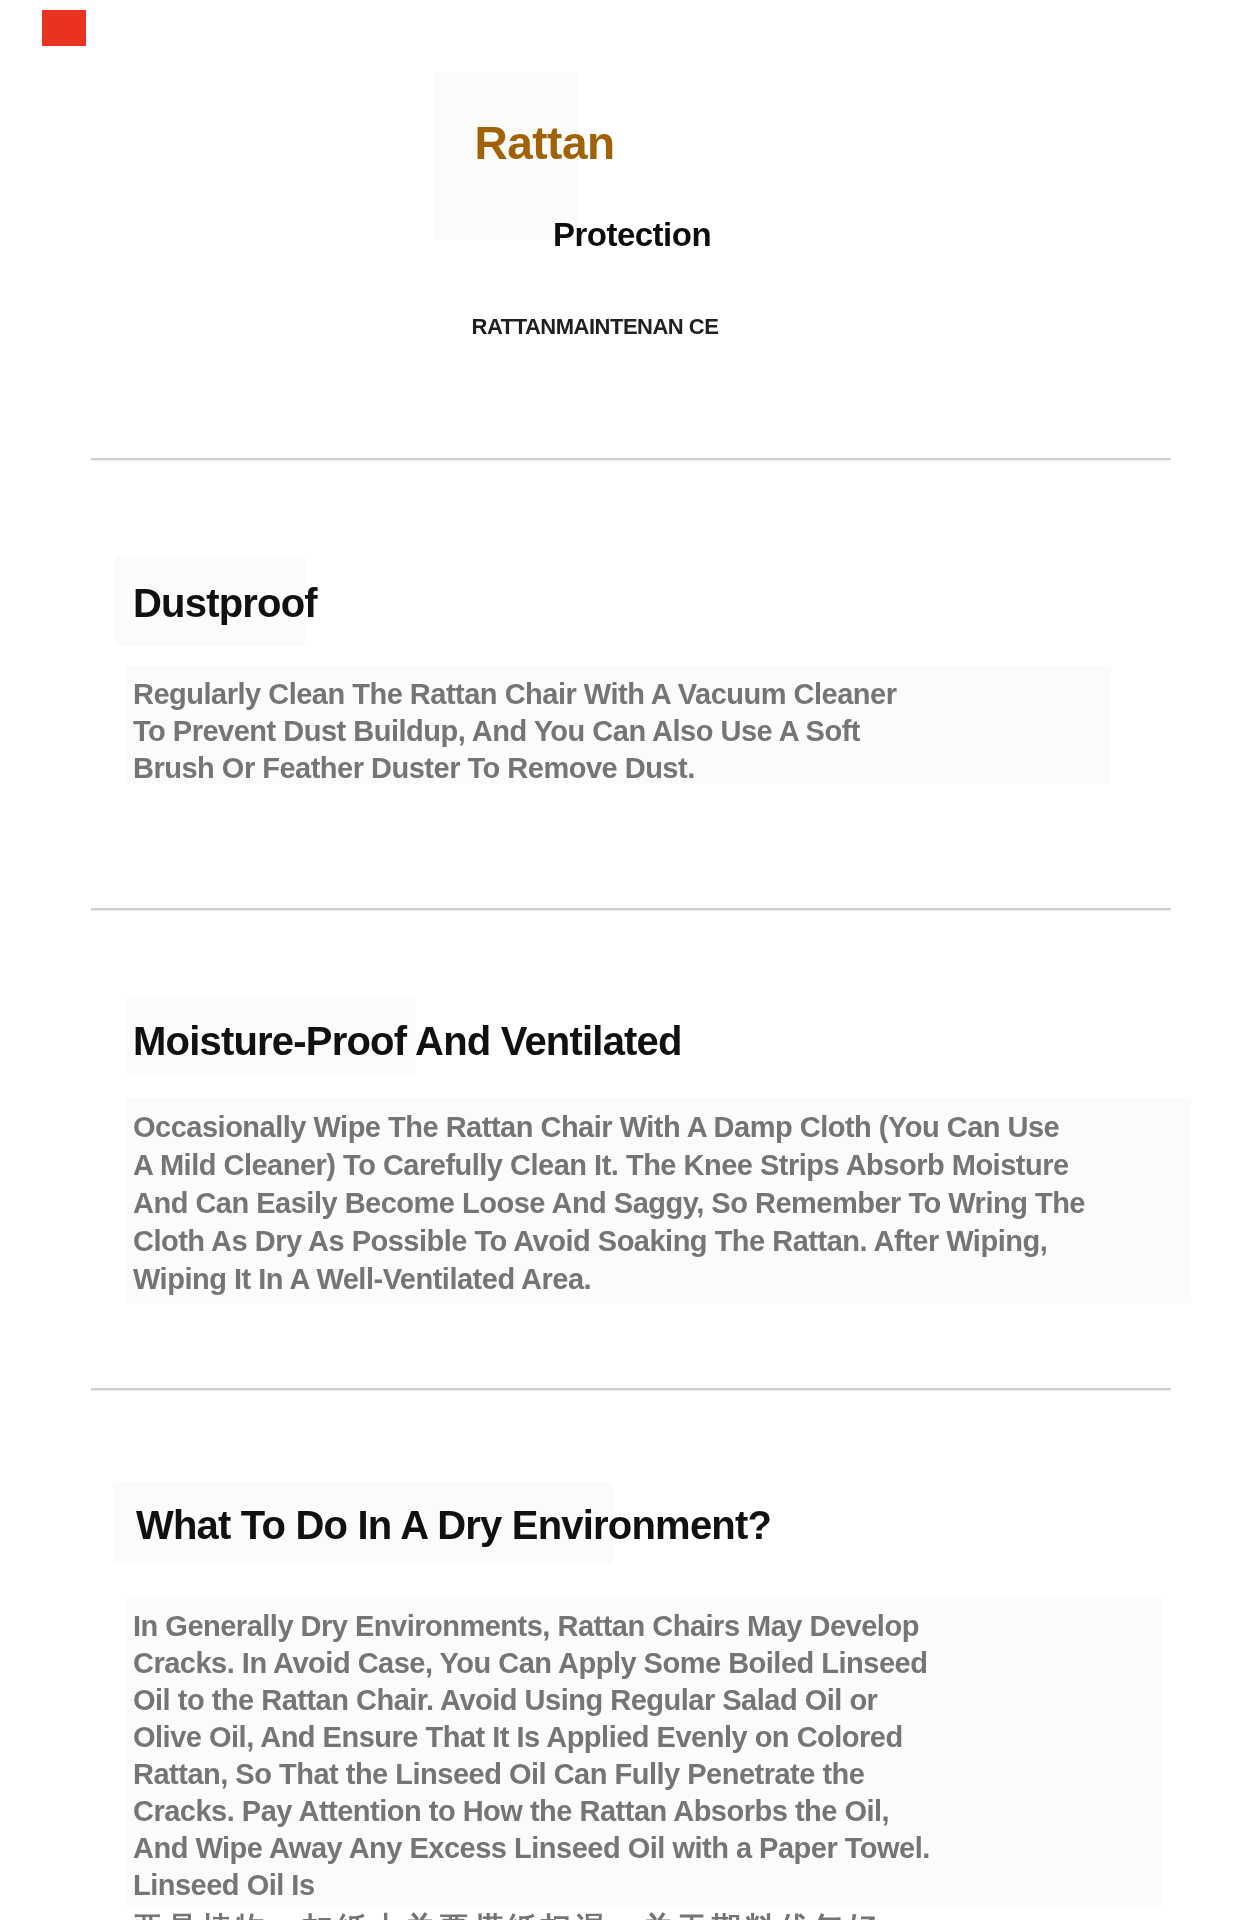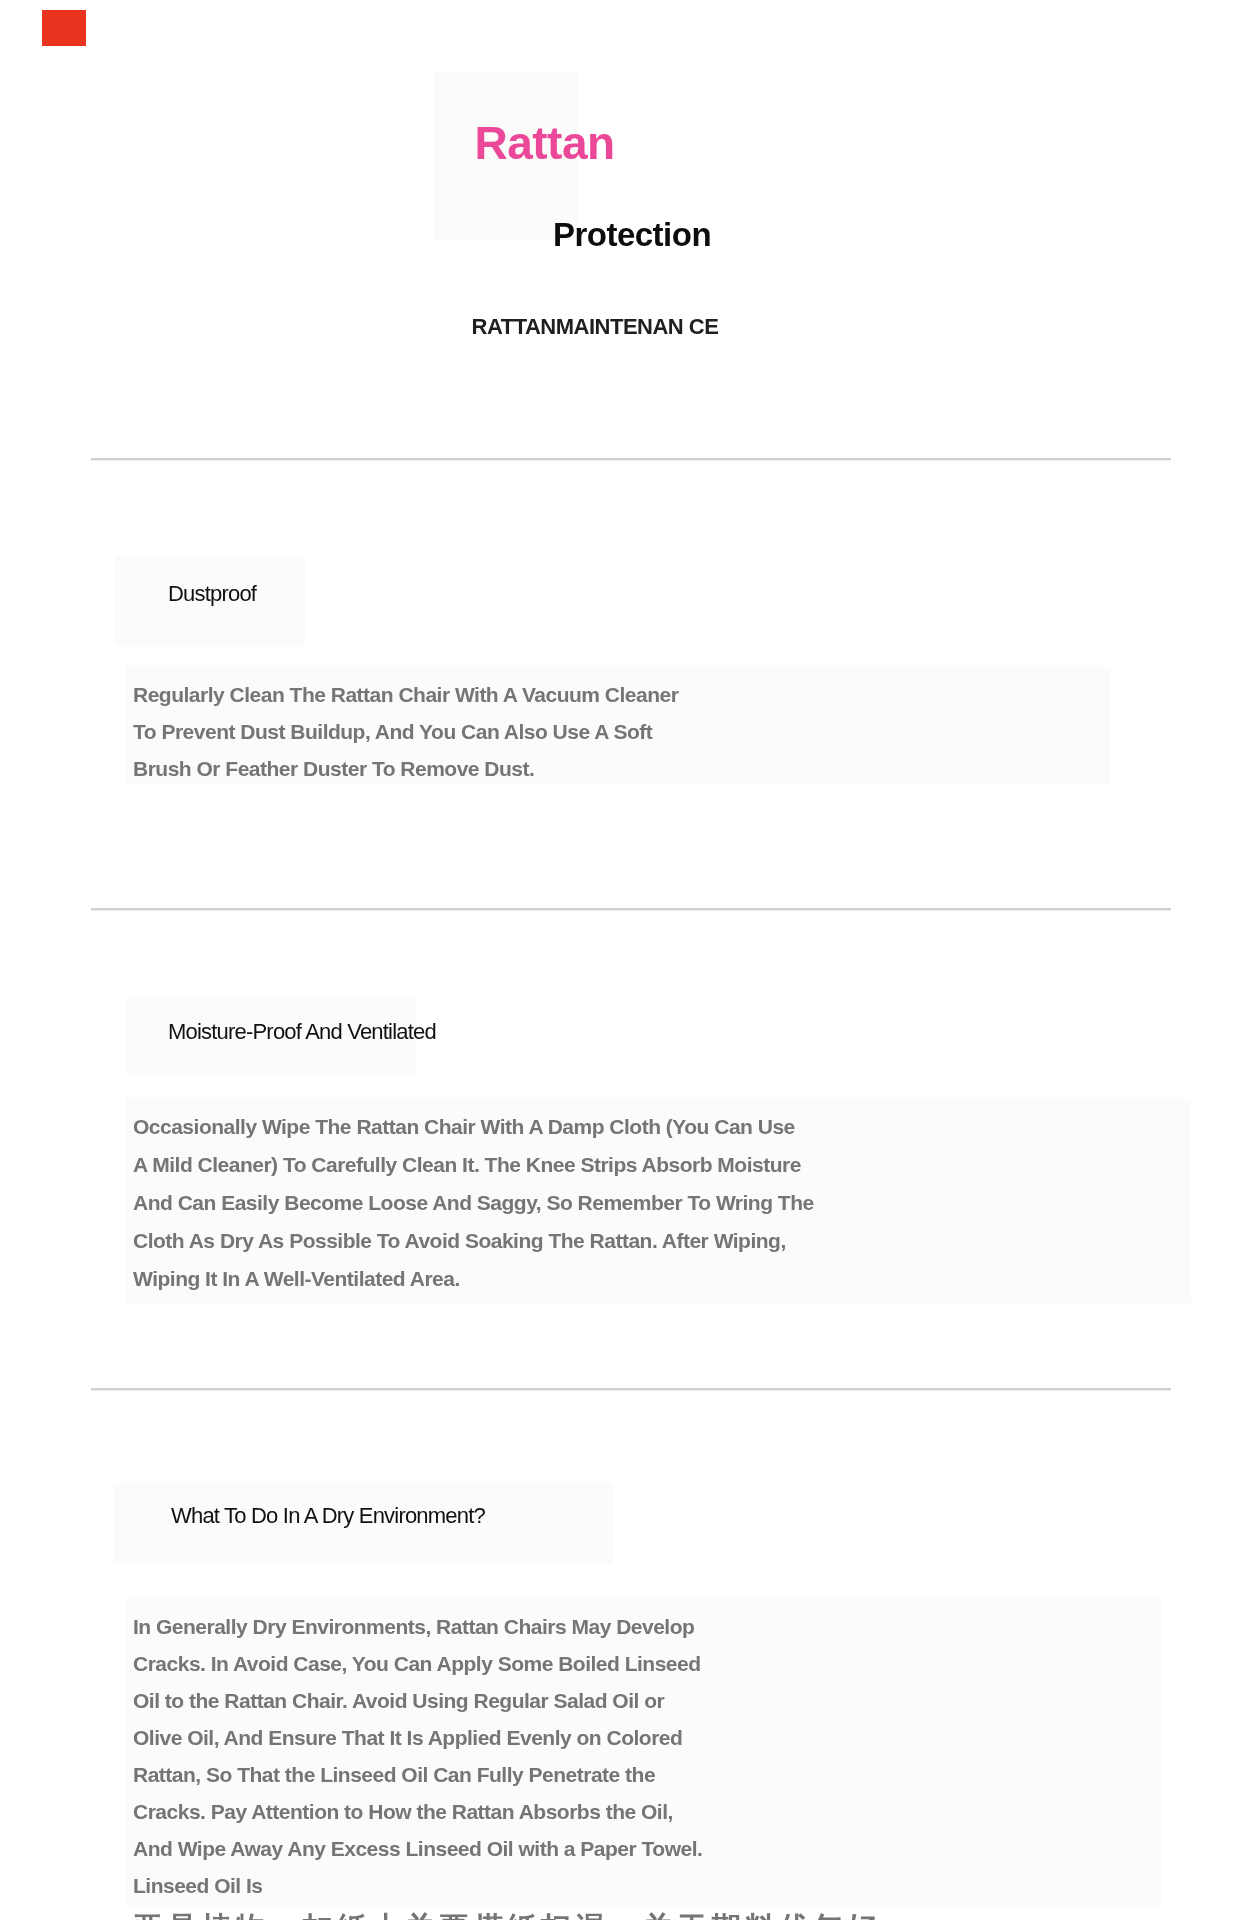--- a/index.html
+++ b/index.html
@@ -24,21 +24,21 @@
   .rec-chip {
     left: 42px; top: 10px; width: 44px; height: 36px;
     background: #e9331f;
   }
 
   .title-box { left: 433px; top: 72px; width: 145px; height: 168px; }
 
   .doc-title {
     left: 0; top: 116px; width: 1089px;
     text-align: center;
-    font-size: 46px; font-weight: 700; color: #ec4899;
+    font-size: 46px; font-weight: 700; color: #a16207;
     letter-spacing: -0.5px;
   }
   .doc-subtitle {
     left: 0; top: 216px; width: 1240px;
     text-align: center;
     font-size: 33px; font-weight: 700; color: #0d0d0d;
     letter-spacing: -0.5px;
     padding-left: 12px;
   }
   .doc-tagline {
@@ -51,40 +51,39 @@
   .divider {
     left: 91px; width: 1080px; height: 2px;
     background: #d0d0d0;
     border-bottom: 1px solid #ececec;
   }
   .divider-1 { top: 458px; }
   .divider-2 { top: 908px; }
   .divider-3 { top: 1388px; }
 
   .section-heading {
-    font-size: 22px; font-weight: 400; color: #111111;
+    font-size: 40px; font-weight: 700; color: #111111;
     letter-spacing: -0.8px;
     white-space: nowrap;
-    margin-left: 35px;
   }
   .heading-1 { left: 133px; top: 581px; }
   .heading-2 { left: 133px; top: 1019px; }
   .heading-3 { left: 136px; top: 1503px; text-align: center; }
 
   .hbox-1 { left: 115px; top: 556px; width: 190px; height: 90px; }
   .hbox-2 { left: 126px; top: 996px; width: 290px; height: 80px; }
   .hbox-3 { left: 113px; top: 1482px; width: 500px; height: 82px; }
 
   .pbox-1 { left: 126px; top: 666px; width: 985px; height: 118px; }
   .pbox-2 { left: 126px; top: 1098px; width: 1065px; height: 205px; }
   .pbox-3 { left: 126px; top: 1597px; width: 1035px; height: 310px; }
 
   .body-text {
     color: #757575;
-    font-size: 21px; font-weight: 700;
+    font-size: 29px; font-weight: 700;
     letter-spacing: -0.5px;
   }
   .body-text .line {
     white-space: nowrap;
     line-height: 37px;
   }
   .para-1 { left: 133px; top: 676px; }
   .para-2 { left: 133px; top: 1108px; }
   .para-2 .line { line-height: 38px; }
   .para-3 { left: 133px; top: 1608px; }

